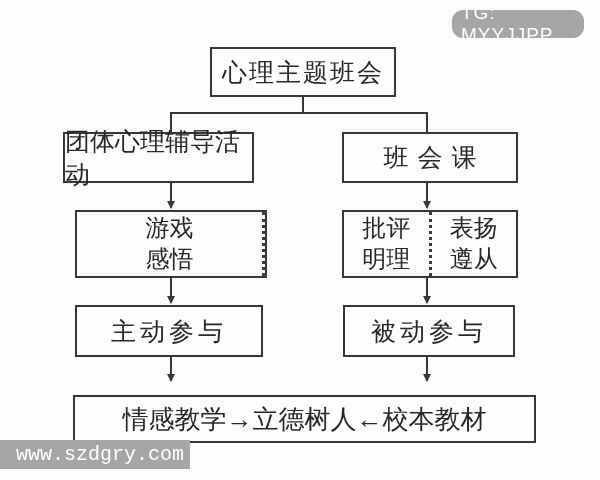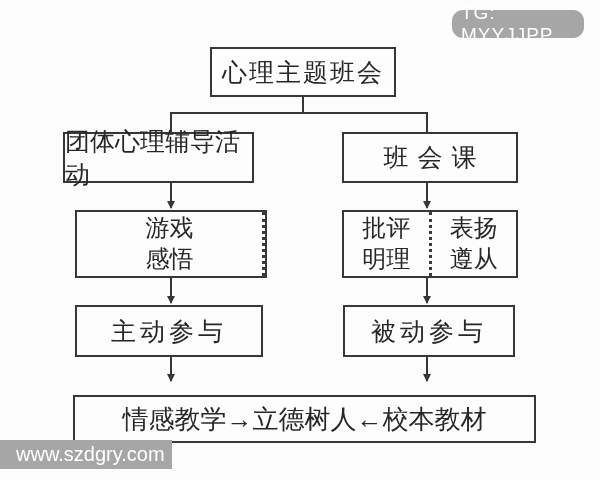--- a/index.html
+++ b/index.html
@@ -58,23 +58,24 @@
   #wm-top {
     left: 452px; top: 10px;
     width: 132px; height: 28px;
     font-size: 19px;
     padding-left: 9px;
     letter-spacing: 1px;
     border-radius: 11px;
   }
   #wm-bottom {
     left: 0px; top: 440px;
-    width: 172px; height: 29px;
+    width: 190px; height: 29px;
     font-size: 20px;
     padding-left: 16px;
+    font-family: Liberation Mono, monospace;
   }
 </style>
 </head>
 <body>
 
 <div id="canvas">
 
   <svg id="connectors" viewBox="0 0 600 480" xmlns="http://www.w3.org/2000/svg">
     <defs>
       <marker id="arrow" markerWidth="10" markerHeight="10" refX="7" refY="4" orient="auto" markerUnits="userSpaceOnUse">

